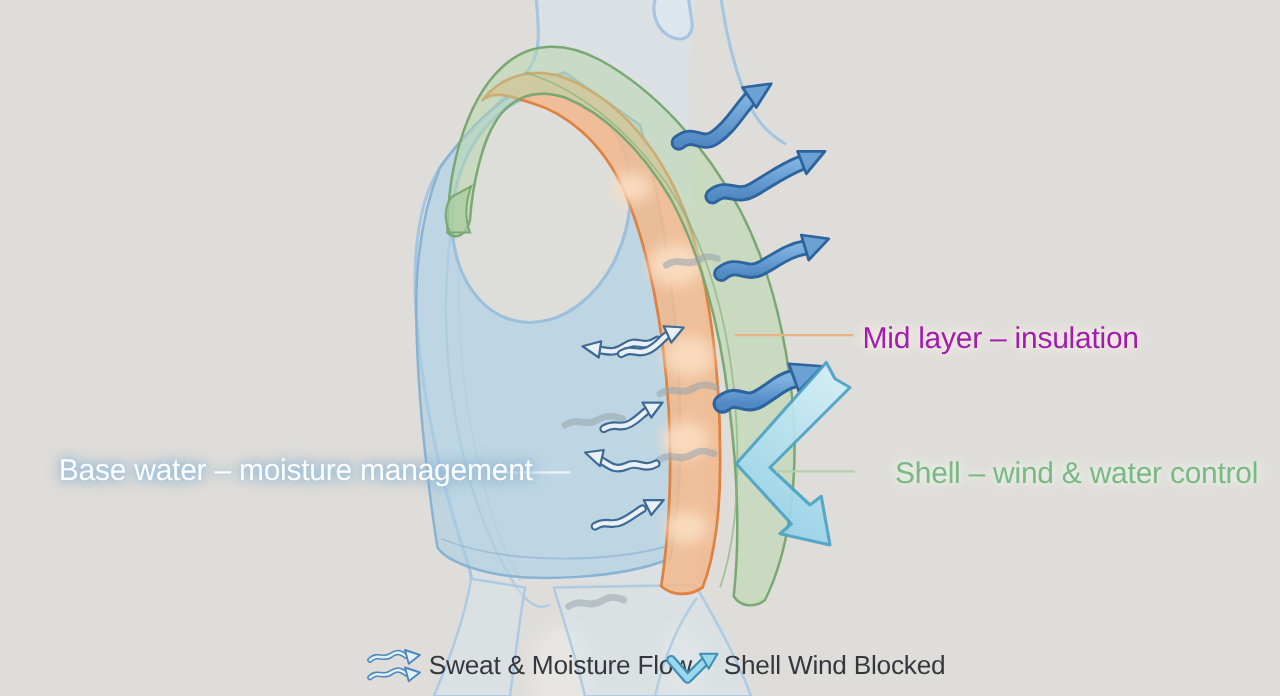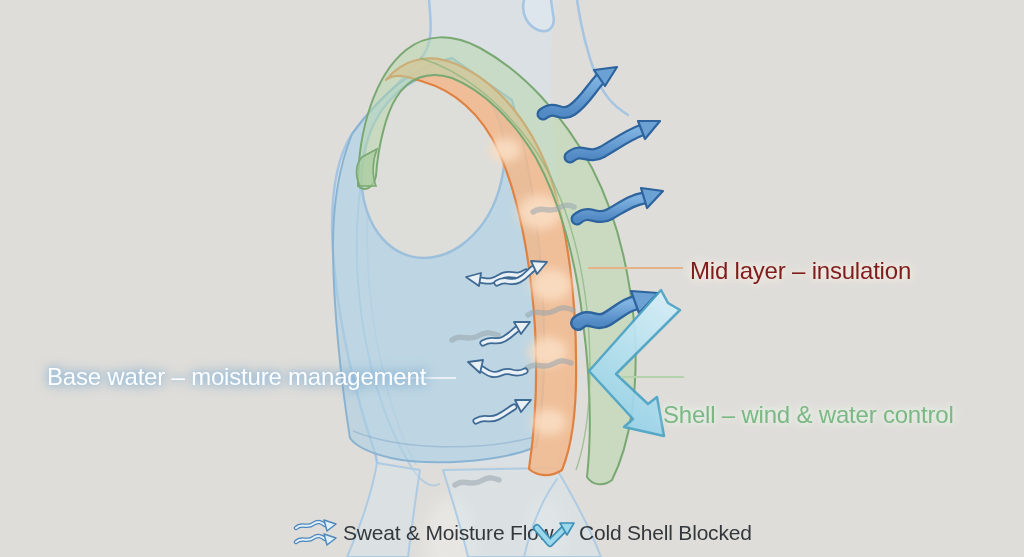--- a/index.html
+++ b/index.html
@@ -11,27 +11,26 @@
   #figure-svg{position:absolute; left:0; top:0;}
   .layer-label{
     position:absolute; white-space:nowrap;
     font-size:24px; letter-spacing:-0.2px; font-weight:400;
   }
   .label-base{
     left:47px; top:363px; color:#fdfeff;
     text-shadow:0 0 14px rgba(126,168,204,1),0 0 7px rgba(150,188,218,.95),0 0 3px rgba(190,215,235,.8);
   }
   .label-mid{
-    left:690px; top:257px; color:#7f1d1d;
+    left:690px; top:257px; color:#a21caf;
     text-shadow:0 0 13px rgba(255,246,236,1),0 0 6px rgba(255,240,226,.95);
   }
   .label-shell{
-    left:663px; top:365px; color:#7cb886;
+    left:716px; top:365px; color:#7cb886;
     text-shadow:0 0 13px rgba(238,250,238,1),0 0 6px rgba(232,248,232,.95);
-    margin-top:36px;
   }
   .legend-label{
     position:absolute; white-space:nowrap;
     font-size:21px; letter-spacing:-0.2px; color:#34383c;
   }
   .legend-sweat{left:343px; top:521px;}
   .legend-cold{left:579px; top:521px;}
   .legend-icon{position:absolute;}
   .icon-sweat{left:293px; top:518px;}
   .icon-cold{left:532px; top:520px;}
@@ -212,15 +211,15 @@
   <div class="legend-label legend-sweat">Sweat &amp; Moisture Flow</div>
 
   <svg class="legend-icon icon-cold" width="46" height="32" viewBox="0 0 46 32">
     <g stroke-linecap="round" stroke-linejoin="round">
       <polyline points="5,8 18,23 31,10" fill="none" stroke="#3f8fb5" stroke-width="8"></polyline>
       <polyline points="5,8 18,23 31,10" fill="none" stroke="#9bd8ec" stroke-width="4.5"></polyline>
       <polygon points="42,3 28,3 35,15" fill="#9bd8ec" stroke="#3f8fb5" stroke-width="1.6"></polygon>
     </g>
   </svg>
 
-  <div class="legend-label legend-cold">Cold Shell Blocked</div>
+  <div class="legend-label legend-cold">Shell Wind Blocked</div>
 
 </div>
 
 </body></html>

